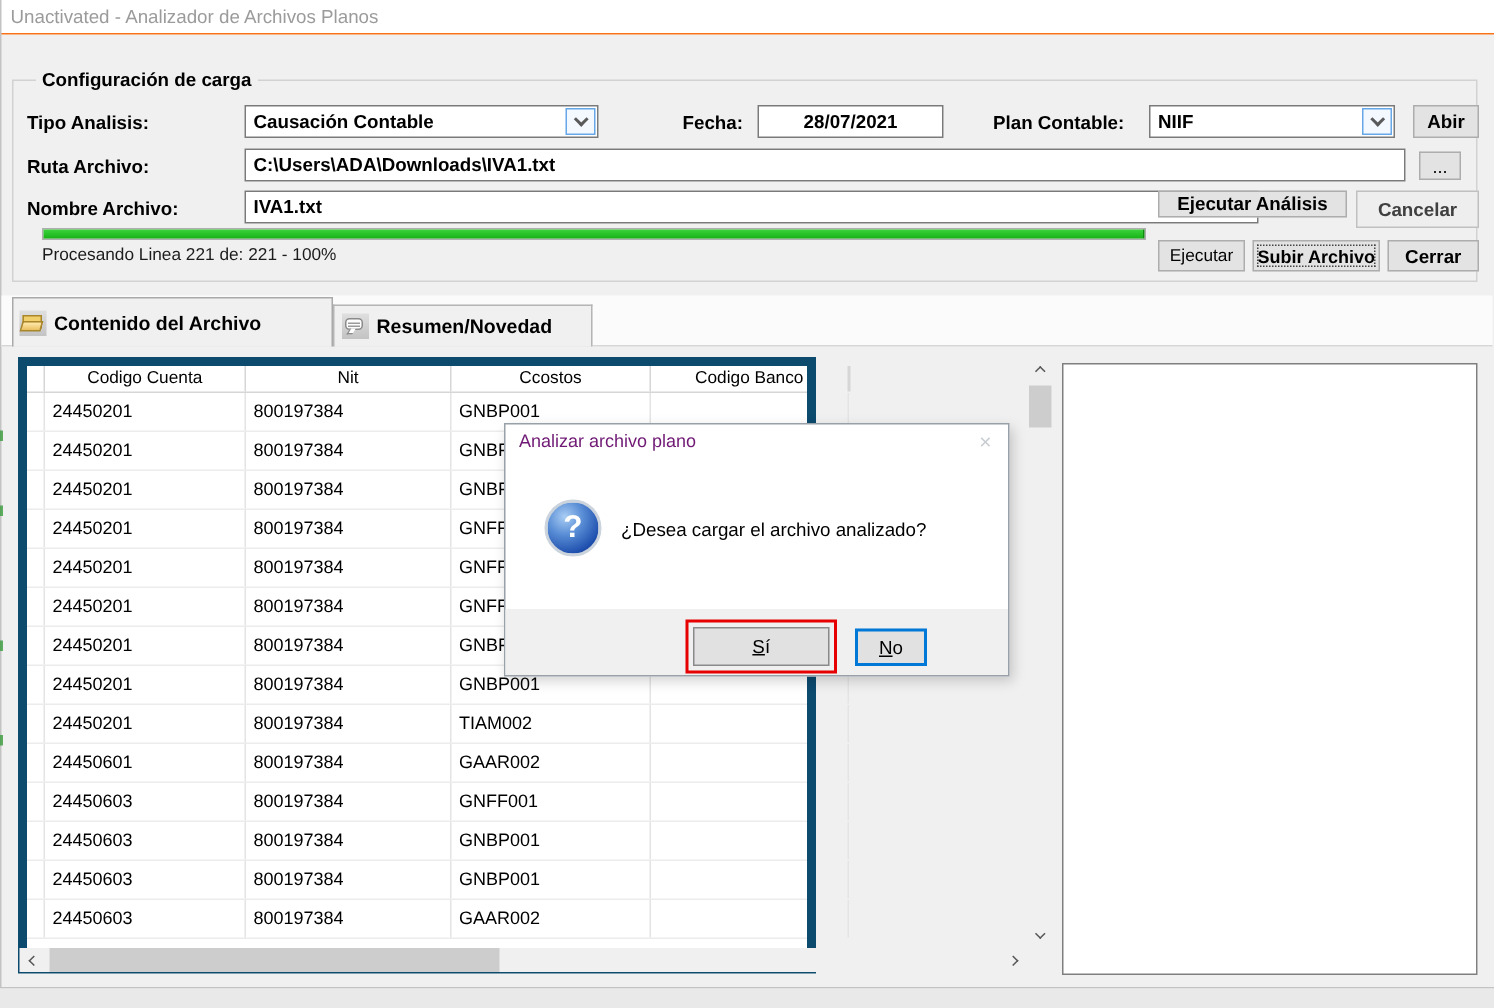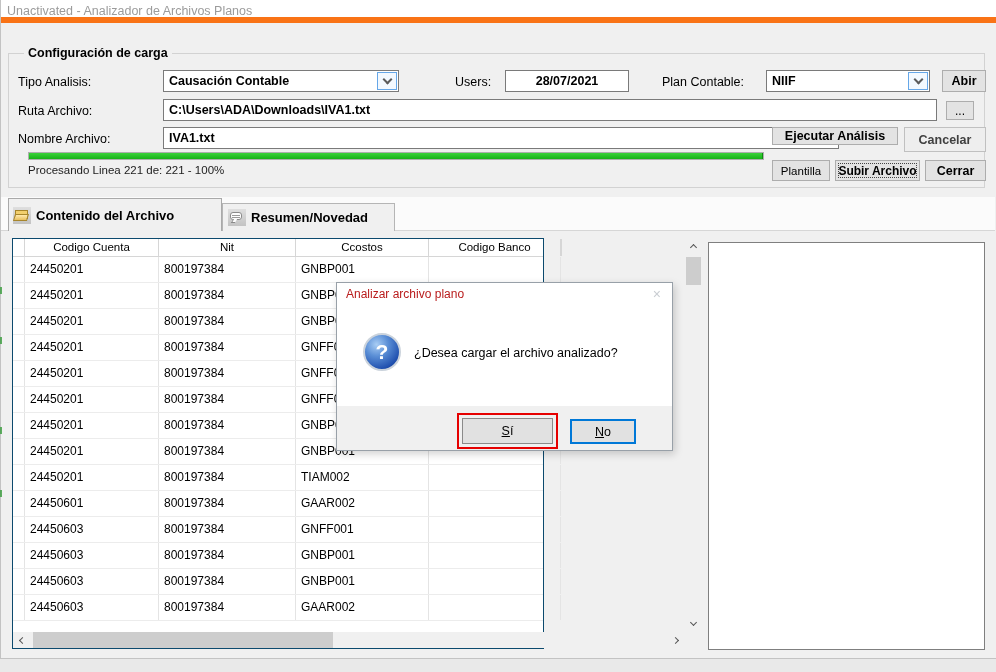--- a/index.html
+++ b/index.html
@@ -6,32 +6,32 @@
   html,body { width:996px; height:672px; }
   body {
     position:relative; overflow:hidden; background:#f0f0f0;
     font-family:"Liberation Sans", sans-serif; color:#000;
   }
   .abs { position:absolute; }
 
   
   .titlebar { left:0; top:0; width:996px; height:23px; background:#fff;
     color:#9b9b9b; font-size:12.5px; line-height:23px; padding-left:7px;
-    border-bottom:6px solid #f97316; }
+    border-bottom:1px solid #f97316; }
   .win-left { left:0; top:0; width:1px; height:658px; background:#c3c3c3; }
   .win-bottom { left:0; top:658px; width:996px; height:1px; background:#c3c3c3; }
   .below-win { left:0; top:659px; width:996px; height:13px; background:#e9e9e9; }
   .speck { left:0; width:2px; height:7px; background:#43a047; opacity:.85; }
 
   
   .groupbox { left:8px; top:53px; width:977px; height:135px;
     border:1px solid #d2d2d2; }
   .legend { left:24px; top:46px; background:#f0f0f0; padding:0 4px;
     font-weight:bold; font-size:12.5px; }
-  .lbl { font-weight:normal; font-size:12.5px; }
+  .lbl { font-weight:bold; font-size:12.5px; }
 
   .field { background:#fff; border:1px solid #7a7a7a; font-weight:bold;
     font-size:12.5px; line-height:20px; padding-left:5px; white-space:nowrap; overflow:hidden; }
   .combo .arrowbox { position:absolute; right:1px; top:1px; bottom:1px; width:20px;
     background:#f3f9ff; border:1px solid #66a7e8; display:flex; align-items:center; justify-content:center; }
   .chv { display:inline-block; width:7px; height:7px;
     border-right:2px solid #5b5b5b; border-bottom:2px solid #5b5b5b; }
   .chv.down { transform:rotate(45deg); margin-top:-3px; }
   .chv.sm { width:5px; height:5px; border-width:1.5px; border-color:#555; }
   .chv.up    { transform:rotate(-135deg); margin-bottom:-3px; }
@@ -65,21 +65,21 @@
     background:linear-gradient(#ffeaae,#e9c05f); border:1px solid #a8862c; transform:skewX(-16deg); }
   .bubble { position:absolute; left:2px; top:3px; width:12px; height:8px;
     background:#fdfdfd; border:1px solid #8a8a8a; border-radius:3px; }
   .bubble-tail { position:absolute; left:4px; top:10px; width:4px; height:4px;
     background:#fdfdfd; border-left:1px solid #8a8a8a; border-bottom:1px solid #8a8a8a;
     transform:skewX(-30deg); }
   .bubble-lines { position:absolute; left:4px; top:6px; width:8px; height:1px; background:#9a9a9a; box-shadow:0 2px 0 #9a9a9a; }
 
   
   .grid { left:12px; top:238px; width:532px; height:411px; background:#fff;
-    border:1px solid #0c4a6e; }
+    border:6px solid #0c4a6e; }
   .ghead { display:flex; height:18px; border-bottom:1px solid #d6d6d6;
     font-size:11.5px; }
   .ghead .hcell { border-right:1px solid #d6d6d6; text-align:center; padding-top:2px;
     white-space:nowrap; overflow:hidden; }
   .rowhdr { width:12px; flex:none; border-right:1px solid #d6d6d6; }
   .c0 { width:134px; flex:none; } .c1 { width:137px; flex:none; }
   .c2 { width:133px; flex:none; } .c3 { width:132px; flex:none; }
   .c4 { flex:1; }
   .trow { display:flex; height:26px; border-bottom:1px solid #ececec; font-size:12px; }
   .trow .cell { border-right:1px solid #e4e4e4; line-height:25px; padding-left:5px;
@@ -93,34 +93,34 @@
   .vthumb { position:absolute; left:1px; top:19px; width:15px; height:28px; background:#cdcdcd; }
   .hthumb { position:absolute; left:20px; top:0; width:300px; height:16px; background:#cdcdcd; }
   .corner { left:685px; top:632px; width:17px; height:17px; background:#f0f0f0; }
 
   .result-panel { left:708px; top:242px; width:277px; height:408px;
     background:#fff; border:1px solid #7f7f7f; }
 
   
   .dialog { left:336px; top:282px; width:337px; height:169px; background:#fff;
     border:1px solid #98a0a8; box-shadow:2px 3px 8px rgba(0,0,0,.18); z-index:10; }
-  .dlg-title { height:22px; line-height:22px; padding-left:9px; font-size:12px; color:#b91c1c; }
+  .dlg-title { height:22px; line-height:22px; padding-left:9px; font-size:12px; color:#701a75; }
   .dlg-close { position:absolute; right:11px; top:3px; font-size:14px; color:#c9cdd2; }
   .dlg-footer { position:absolute; left:0; right:0; bottom:0; height:44px; background:#f0f0f0; }
   .qicon { position:absolute; left:26px; top:50px; width:38px; height:38px; border-radius:50%;
     background:radial-gradient(circle at 34% 28%, #a9cdf4 0%, #5b8fd6 35%, #1f4fae 75%, #123071 100%);
     border:2px solid #cbd3dc; color:#fff; font-weight:bold; font-size:21px;
     display:flex; align-items:center; justify-content:center; }
   .dlg-msg { position:absolute; left:77px; top:63px; font-size:12.5px; }
   .annotation { position:absolute; left:120px; top:130px; width:101px; height:36px;
     border:2px solid #e60000; z-index:12; }
   .dlg-btn { position:absolute; height:26px; background:#e1e1e1;
     display:flex; align-items:center; justify-content:center; z-index:11; }
   .btn-si { left:125px; top:135px; width:91px; border:1px solid #8a8a8a; }
-  .btn-no { left:233px; top:136px; width:66px; height:25px; border:2px solid #0078d7;align-items:center; }
+  .btn-no { left:233px; top:136px; width:48px; height:25px; border:2px solid #0078d7;align-items:center; }
   .ulf { display:block; font-size:12.5px; text-align:center; }
   .ulf::first-letter { text-decoration:underline; }
 </style>
 </head>
 <body>
 
 <div class="abs titlebar">
   <span>Unactivated - Analizador de Archivos Planos</span>
 </div>
 <div class="abs win-left"></div>
@@ -133,21 +133,21 @@
 <div class="abs legend">Configuración de carga</div>
 
 <div class="abs lbl" style="left:18px; top:75px">Tipo Analisis:</div>
 <div class="abs field combo" style="left:163px; top:70px; width:236px; height:22px">
   <span>Causación Contable</span>
   <span class="arrowbox">
       <i class="chv down"></i>
     </span>
 </div>
 
-<div class="abs lbl" style="left:455px; top:75px">Users:</div>
+<div class="abs lbl" style="left:455px; top:75px">Fecha:</div>
 <div class="abs field" style="left:505px; top:70px; width:124px; height:22px; text-align:center; padding-left:0">28/07/2021</div>
 
 <div class="abs lbl" style="left:662px; top:75px">Plan Contable:</div>
 <div class="abs field combo" style="left:766px; top:70px; width:164px; height:22px">
   <span>NIIF</span>
   <span class="arrowbox">
       <i class="chv down"></i>
     </span>
 </div>
 <div class="abs btn bold" style="left:942px; top:70px; width:44px; height:22px">Abir</div>
@@ -159,21 +159,21 @@
 <div class="abs lbl" style="left:18px; top:132px">Nombre Archivo:</div>
 <div class="abs field" style="left:163px; top:127px; width:676px; height:22px">IVA1.txt</div>
 <div class="abs btn bold" style="left:772px; top:127px; width:126px; height:18px">Ejecutar Análisis</div>
 <div class="abs btn bold disabled" style="left:904px; top:127px; width:82px; height:25px">Cancelar</div>
 
 <div class="abs progress">
     <div class="fill" style="width: 100%;"></div>
   </div>
 <div class="abs status">Procesando Linea 221 de: 221 - 100%</div>
 
-<div class="abs btn" style="left:772px; top:160px; width:58px; height:21px; font-size:11.5px">Plantilla</div>
+<div class="abs btn" style="left:772px; top:160px; width:58px; height:21px; font-size:11.5px">Ejecutar</div>
 <div class="abs btn bold focus-dotted" style="left:835px; top:160px; width:85px; height:21px; font-size:12px">Subir Archivo</div>
 <div class="abs btn bold" style="left:925px; top:160px; width:61px; height:21px">Cerrar</div>
 
 <div class="abs tabstrip"></div>
 <div class="abs tab tab1">
   <span class="tab-iconbox">
     <i class="folder-back"></i>
       <i class="folder-front"></i>
   </span>
   <span>Contenido del Archivo</span>

